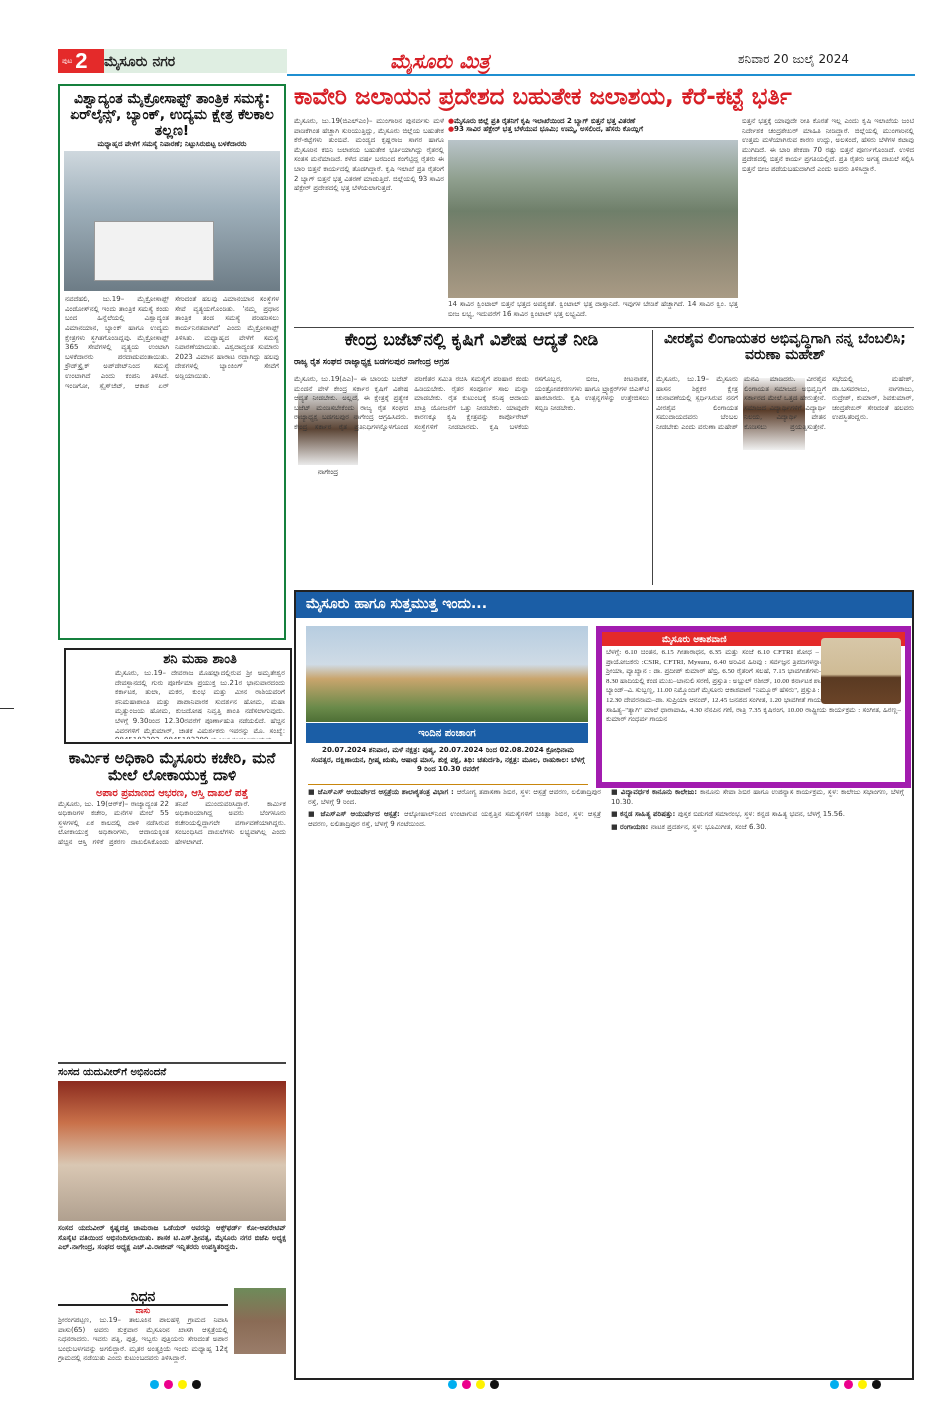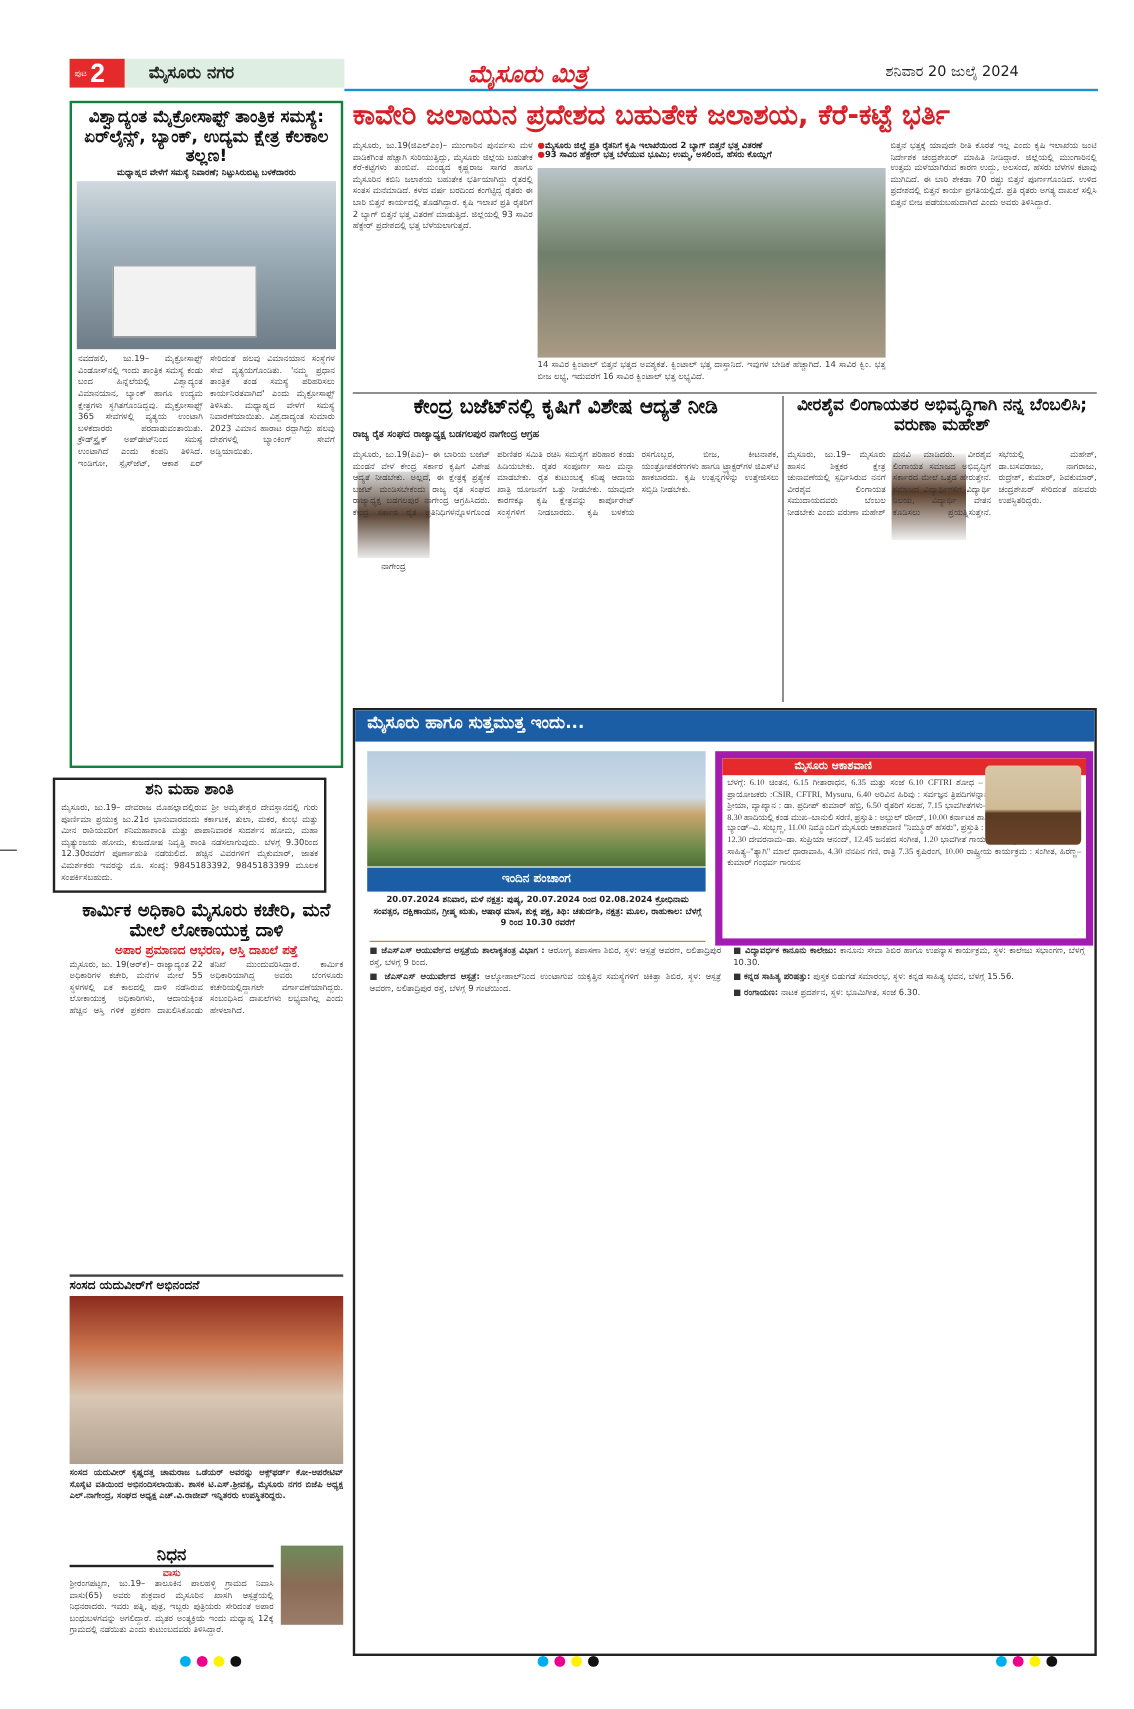--- a/index.html
+++ b/index.html
@@ -1,21 +1,21 @@
 <!DOCTYPE html>
 <html><head>
 <meta charset="utf-8">
 <style>
 *{box-sizing:border-box;margin:0;padding:0}
 body{width:945px;height:1424px;background:#fff;font-family:"DejaVu Sans",sans-serif;color:#222;position:relative;overflow:hidden}
 .abs{position:absolute}
 .hdr-badge{left:58px;top:49px;width:46px;height:24px;background:#e42a2a;color:#fff;display:flex;align-items:center;padding-left:4px;gap:3px}
 .hdr-badge small{font-size:7px}
 .hdr-badge b{font-size:22px;font-family:"Liberation Sans",sans-serif}
-.hdr-section{left:104px;top:49px;width:183px;height:24px;background:#dfeee2;font-size:14px;font-weight:bold;padding-left:20px;line-height:24px}
+.hdr-section{left:104px;top:49px;width:183px;height:24px;background:#dfeee2;font-size:14px;font-weight:bold;line-height:24px}
 .hdr-line{left:287px;top:74px;width:628px;height:2px;background:#1f8fd1}
 .masthead{left:390px;top:49px;font-size:20px;font-weight:bold;color:#d71f26;font-style:italic}
 .hdr-date{left:738px;top:52px;font-size:12px;color:#222}
 .box{border:2px solid #222}
 .redbox{border:2px solid #15803d}
 .h-black{font-weight:bold;text-align:center;color:#111;line-height:1.15}
 .h-red{font-weight:bold;color:#d71f26;line-height:1.1}
 .txt{font-size:7px;line-height:9.6px;color:#333;text-align:justify;overflow:hidden}
 .photo{background:#8a9aa3}
 .blue-bar{background:#1b5ea6;color:#fff;font-weight:bold}
@@ -37,21 +37,21 @@
 
 <div class="abs redbox" style="left:58px;top:84px;width:228px;height:556px;">
   <div class="h-black" style="font-size:14px;padding:4px 4px 2px">ವಿಶ್ವಾದ್ಯಂತ ಮೈಕ್ರೋಸಾಫ್ಟ್ ತಾಂತ್ರಿಕ ಸಮಸ್ಯೆ: ಏರ್‌ಲೈನ್ಸ್, ಬ್ಯಾಂಕ್, ಉದ್ಯಮ ಕ್ಷೇತ್ರ ಕೆಲಕಾಲ ತಲ್ಲಣ!</div>
   <div style="font-size:7px;font-weight:bold;text-align:center;padding:0 3px 3px">ಮಧ್ಯಾಹ್ನದ ವೇಳೆಗೆ ಸಮಸ್ಯೆ ನಿವಾರಣೆ; ನಿಟ್ಟುಸಿರುಬಿಟ್ಟ ಬಳಕೆದಾರರು</div>
   <div class="photo" style="margin:0 4px;height:140px;background:linear-gradient(180deg,#cfd8de 0%,#9fb0bb 40%,#6d7c86 100%);position:relative">
     <div style="position:absolute;left:30px;top:70px;width:120px;height:60px;background:#f2f2f2;border:1px solid #999"></div>
   </div>
   <div class="txt" style="padding:4px 5px;height:360px;column-count:2;column-gap:6px">ನವದೆಹಲಿ, ಜು.19– ಮೈಕ್ರೋಸಾಫ್ಟ್ ವಿಂಡೋಸ್‌ನಲ್ಲಿ ಇಂದು ತಾಂತ್ರಿಕ ಸಮಸ್ಯೆ ಕಂಡು ಬಂದ ಹಿನ್ನೆಲೆಯಲ್ಲಿ ವಿಶ್ವಾದ್ಯಂತ ವಿಮಾನಯಾನ, ಬ್ಯಾಂಕ್ ಹಾಗೂ ಉದ್ಯಮ ಕ್ಷೇತ್ರಗಳು ಸ್ಥಗಿತಗೊಂಡಿದ್ದವು. ಮೈಕ್ರೋಸಾಫ್ಟ್ 365 ಸೇವೆಗಳಲ್ಲಿ ವ್ಯತ್ಯಯ ಉಂಟಾಗಿ ಬಳಕೆದಾರರು ಪರದಾಡುವಂತಾಯಿತು. ಕ್ರೌಡ್‌ಸ್ಟ್ರೈಕ್ ಅಪ್‌ಡೇಟ್‌ನಿಂದ ಸಮಸ್ಯೆ ಉಂಟಾಗಿದೆ ಎಂದು ಕಂಪನಿ ತಿಳಿಸಿದೆ. ಇಂಡಿಗೋ, ಸ್ಪೈಸ್‌ಜೆಟ್, ಆಕಾಶ ಏರ್ ಸೇರಿದಂತೆ ಹಲವು ವಿಮಾನಯಾನ ಸಂಸ್ಥೆಗಳ ಸೇವೆ ವ್ಯತ್ಯಯಗೊಂಡಿತು. 'ನಮ್ಮ ಪ್ರಧಾನ ತಾಂತ್ರಿಕ ತಂಡ ಸಮಸ್ಯೆ ಪರಿಹರಿಸಲು ಕಾರ್ಯನಿರತವಾಗಿದೆ' ಎಂದು ಮೈಕ್ರೋಸಾಫ್ಟ್ ತಿಳಿಸಿತು. ಮಧ್ಯಾಹ್ನದ ವೇಳೆಗೆ ಸಮಸ್ಯೆ ನಿವಾರಣೆಯಾಯಿತು. ವಿಶ್ವದಾದ್ಯಂತ ಸುಮಾರು 2023 ವಿಮಾನ ಹಾರಾಟ ರದ್ದಾಗಿದ್ದು ಹಲವು ದೇಶಗಳಲ್ಲಿ ಬ್ಯಾಂಕಿಂಗ್ ಸೇವೆಗೆ ಅಡ್ಡಿಯಾಯಿತು.</div>
 </div>
 
-<div class="abs box" style="left:44px;top:648px;width:228px;height:96px;">
+<div class="abs box" style="left:64px;top:648px;width:228px;height:96px;padding-left:44px;">
   <div class="h-black" style="font-size:13px;padding:2px">ಶನಿ ಮಹಾ ಶಾಂತಿ</div>
   <div class="txt" style="padding:0 5px;height:70px">ಮೈಸೂರು, ಜು.19– ದೇವರಾಜ ಮೊಹಲ್ಲಾದಲ್ಲಿರುವ ಶ್ರೀ ಅಮೃತೇಶ್ವರ ದೇವಸ್ಥಾನದಲ್ಲಿ ಗುರು ಪೂರ್ಣಿಮಾ ಪ್ರಯುಕ್ತ ಜು.21ರ ಭಾನುವಾರದಂದು ಕರ್ಕಾಟಕ, ತುಲಾ, ಮಕರ, ಕುಂಭ ಮತ್ತು ಮೀನ ರಾಶಿಯವರಿಗೆ ಶನಿಮಹಾಶಾಂತಿ ಮತ್ತು ಪಾಪಾನಿವಾರಕ ಸುದರ್ಶನ ಹೋಮ, ಮಹಾ ಮೃತ್ಯುಂಜಯ ಹೋಮ, ಕುಜದೋಷ ನಿವೃತ್ತಿ ಶಾಂತಿ ನಡೆಸಲಾಗುವುದು. ಬೆಳಗ್ಗೆ 9.30ರಿಂದ 12.30ರವರೆಗೆ ಪೂರ್ಣಾಹುತಿ ನಡೆಯಲಿದೆ. ಹೆಚ್ಚಿನ ವಿವರಗಳಿಗೆ ಮೈಕುಮಾರ್, ಜಾತಕ ವಿಮರ್ಶಕರು ಇವರನ್ನು ಮೊ. ಸಂಖ್ಯೆ: 9845183392, 9845183399 ಮೂಲಕ ಸಂಪರ್ಕಿಸಬಹುದು.</div>
 </div>
 
 <div class="abs" style="left:58px;top:750px;width:228px;height:310px;">
   <div class="h-black" style="font-size:15px">ಕಾರ್ಮಿಕ ಅಧಿಕಾರಿ ಮೈಸೂರು ಕಚೇರಿ, ಮನೆ ಮೇಲೆ ಲೋಕಾಯುಕ್ತ ದಾಳಿ</div>
   <div class="h-red" style="font-size:10px;text-align:center;margin:2px 0">ಅಪಾರ ಪ್ರಮಾಣದ ಆಭರಣ, ಆಸ್ತಿ ದಾಖಲೆ ಪತ್ತೆ</div>
   <div class="txt" style="height:262px;column-count:2;column-gap:6px">ಮೈಸೂರು, ಜು. 19(ಆರ್‌ಕೆ)– ರಾಜ್ಯಾದ್ಯಂತ 22 ಅಧಿಕಾರಿಗಳ ಕಚೇರಿ, ಮನೆಗಳ ಮೇಲೆ 55 ಸ್ಥಳಗಳಲ್ಲಿ ಏಕ ಕಾಲದಲ್ಲಿ ದಾಳಿ ನಡೆಸಿರುವ ಲೋಕಾಯುಕ್ತ ಅಧಿಕಾರಿಗಳು, ಆದಾಯಕ್ಕಿಂತ ಹೆಚ್ಚಿನ ಆಸ್ತಿ ಗಳಿಕೆ ಪ್ರಕರಣ ದಾಖಲಿಸಿಕೊಂಡು ತನಿಖೆ ಮುಂದುವರಿಸಿದ್ದಾರೆ. ಕಾರ್ಮಿಕ ಅಧಿಕಾರಿಯಾಗಿದ್ದ ಅವರು ಬೆಂಗಳೂರು ಕಚೇರಿಯಲ್ಲಿದ್ದಾಗಲೇ ವರ್ಗಾವಣೆಯಾಗಿದ್ದರು. ಸಂಬಂಧಿಸಿದ ದಾಖಲೆಗಳು ಲಭ್ಯವಾಗಿಲ್ಲ ಎಂದು ಹೇಳಲಾಗಿದೆ.</div>
 </div>
 <div class="abs divider" style="left:58px;top:1062px;width:228px;height:2px"></div>

